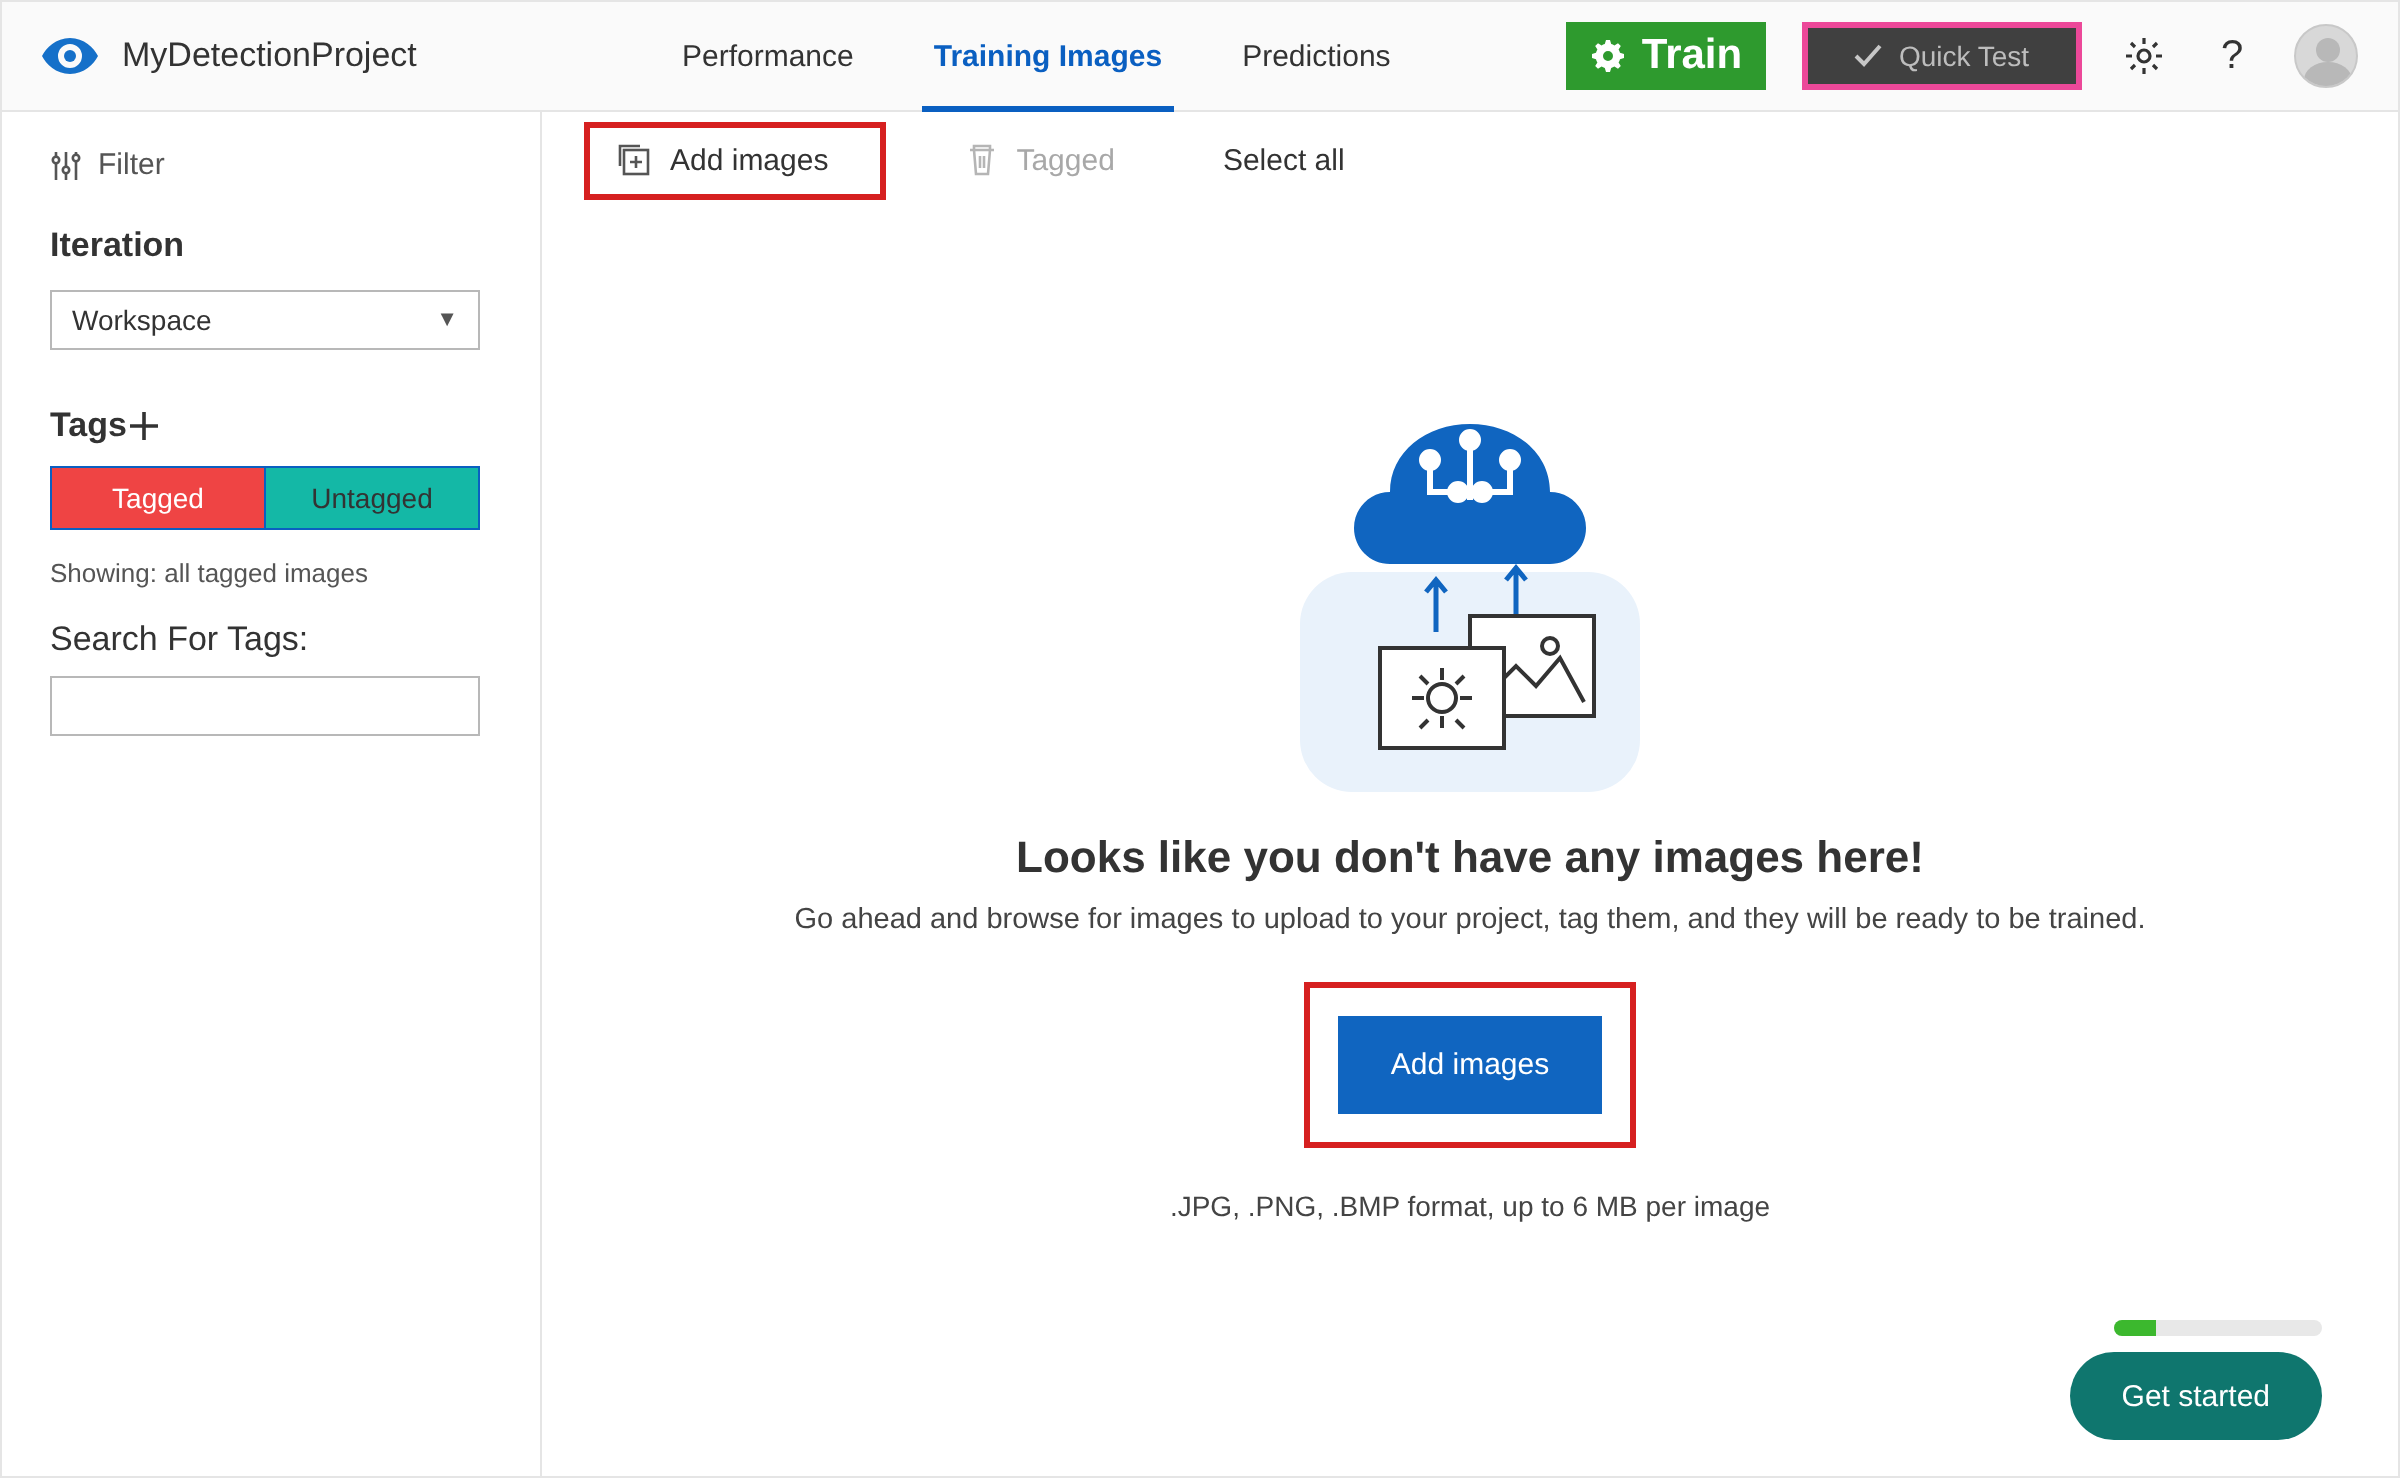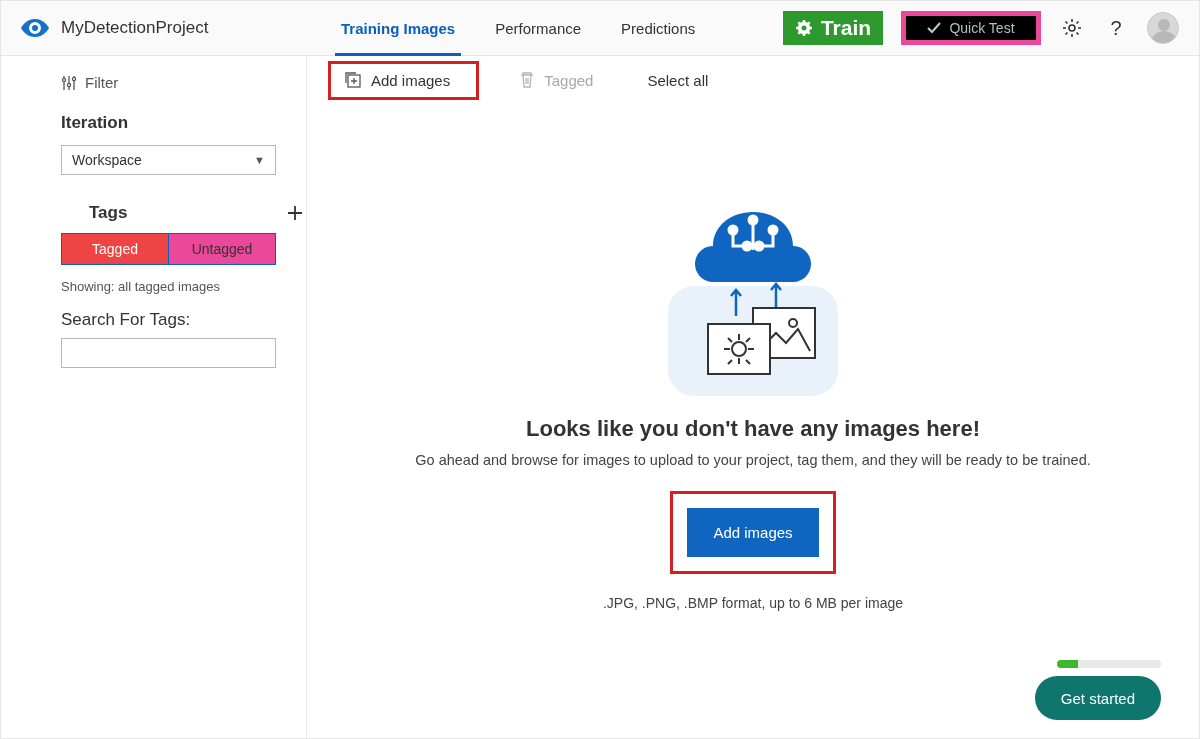--- a/index.html
+++ b/index.html
@@ -7,36 +7,36 @@
     
     .header { height:55px; background:#fafafa; border-bottom:1px solid #e5e5e5; display:flex; align-items:center; padding:0 20px; }
     .logo-wrap { display:flex; align-items:center; gap:12px; width:280px;}
     .proj-title { font-size:17px; color:#333; }
     .tabs { display:flex; gap:40px; margin-left:40px; height:100%; align-items:center;}
     .tab { font-size:15px; color:#333; height:100%; display:flex; align-items:center; position:relative; cursor:pointer;}
     .tab.active { color:#0a5fc1; font-weight:600;}
     .tab.active::after { content:""; position:absolute; left:-6px; right:-6px; bottom:-1px; height:3px; background:#0a5fc1;}
     .header-right { margin-left:auto; display:flex; align-items:center; gap:18px;}
     .btn-train { background:#2e9a2e; color:#fff; font-size:21px; font-weight:600; height:34px; width:100px; display:flex; align-items:center; justify-content:center; gap:8px; cursor:pointer; border:none;}
-    .btn-quick { background:#000000; border:5px solid #ec4899; color:#bdbdbd; font-size:14px; height:34px; width:140px; display:flex; align-items:center; justify-content:center; gap:8px; cursor:default;}
+    .btn-quick { background:#404040; border:3px solid #ec4899; color:#bdbdbd; font-size:14px; height:34px; width:140px; display:flex; align-items:center; justify-content:center; gap:8px; cursor:default;}
     .icon-btn { width:26px; height:26px; display:flex; align-items:center; justify-content:center; cursor:pointer; color:#555;}
     .avatar { width:32px; height:32px; border-radius:50%; background:#d8d8d8; position:relative; border:1px solid #c8c8c8; overflow:hidden;}
     .avatar::before{content:""; position:absolute; top:6px; left:10px; width:12px; height:12px; border-radius:50%; background:#b8b8b8;}
     .avatar::after{content:""; position:absolute; bottom:-6px; left:4px; width:24px; height:18px; border-radius:50% 50% 0 0; background:#b8b8b8;}
     
-    .body { display:flex; height:calc(100% - 55px);padding-left:36px; }
+    .body { display:flex; height:calc(100% - 55px); }
     .sidebar { width:270px; border-right:1px solid #e5e5e5; padding:18px 24px; font-size:14px; color:#333;}
     .filter-row { display:flex; align-items:center; gap:8px; color:#555; margin-bottom:22px; font-size:15px;}
     .section-hdr { font-weight:600; font-size:17px; margin-bottom:12px;}
     .select-box { width:215px; height:30px; border:1px solid #b8b8b8; display:flex; align-items:center; justify-content:space-between; padding:0 10px; font-size:14px; color:#333; margin-bottom:28px; cursor:pointer;text-align:center;}
-    .tags-hdr-row { display:flex; align-items:center; justify-content:space-between; width:215px; margin-bottom:10px;margin-left:28px;}
+    .tags-hdr-row { display:flex; align-items:center; justify-content:flex-start; width:215px; margin-bottom:10px;}
     .tag-toggle { display:flex; width:215px; border:1px solid #0a5fc1; margin-bottom:14px; }
     .tag-toggle div { flex:1; text-align:center; height:30px; line-height:30px; font-size:14px; cursor:pointer;}
     .tag-toggle .active { background:#ef4444; color:#fff; }
-    .tag-toggle .inactive { background:#ec4899; color:#333; border-left:1px solid #0a5fc1;}
+    .tag-toggle .inactive { background:#14b8a6; color:#333; border-left:1px solid #0a5fc1;}
     .showing { font-size:13px; color:#555; margin-bottom:16px;}
     .search-lbl { font-size:17px; margin-bottom:8px;}
     .search-input { width:215px; height:30px; border:1px solid #b8b8b8; padding:0 8px; font-size:14px;}
     
     .main { flex:1; position:relative; }
     .toolbar { height:48px; display:flex; align-items:center; gap:34px; padding-left:24px; font-size:15px;}
     .tb-item { display:flex; align-items:center; gap:10px; color:#333; cursor:pointer; padding:6px 10px;}
     .tb-item.disabled { color:#a8a8a8; cursor:default;}
     .highlight-red { outline:3px solid #d62020; outline-offset:0px;}
     .add-images-tb.highlight-red { padding:8px 26px 8px 14px; }
@@ -61,22 +61,22 @@
   <div class="logo-wrap">
     <span>
       <svg width="28" height="18" viewBox="0 0 28 18">
           <path d="M14 0C7 0 2 5 0 9c2 4 7 9 14 9s12-5 14-9C26 5 21 0 14 0zm0 15a6 6 0 110-12 6 6 0 010 12z" fill="#1570c9"></path>
           <circle cx="14" cy="9" r="3" fill="#1570c9"></circle>
         </svg>
     </span>
     <span class="proj-title">MyDetectionProject</span>
   </div>
   <div class="tabs">
+    <div class="tab">Performance</div>
     <div class="tab active">Training Images</div>
-    <div class="tab">Performance</div>
     <div class="tab">Predictions</div>
   </div>
   <div class="header-right">
     <button class="btn-train">
       <span>
         <svg width="18" height="18" viewBox="0 0 18 18" fill="#fff">
             <path d="M7 0l.6 2a5 5 0 011.6.7L11 1.6l1.4 1.4-1.1 1.8c.3.5.5 1 .7 1.6l2 .6v2l-2 .6a5 5 0 01-.7 1.6l1.1 1.8L11 14.4l-1.8-1.1a5 5 0 01-1.6.7L7 16H5l-.6-2a5 5 0 01-1.6-.7L1 14.4-.4 13l1.1-1.8A5 5 0 010 9.6L-2 9V7l2-.6c.2-.6.4-1.1.7-1.6L-.4 3 1 1.6l1.8 1.1c.5-.3 1-.5 1.6-.7L5 0h2zm-1 5.5A2.5 2.5 0 108.5 8 2.5 2.5 0 006 5.5z" transform="translate(3 1)"></path>
           </svg>
       </span>
       <span>Train</span>

